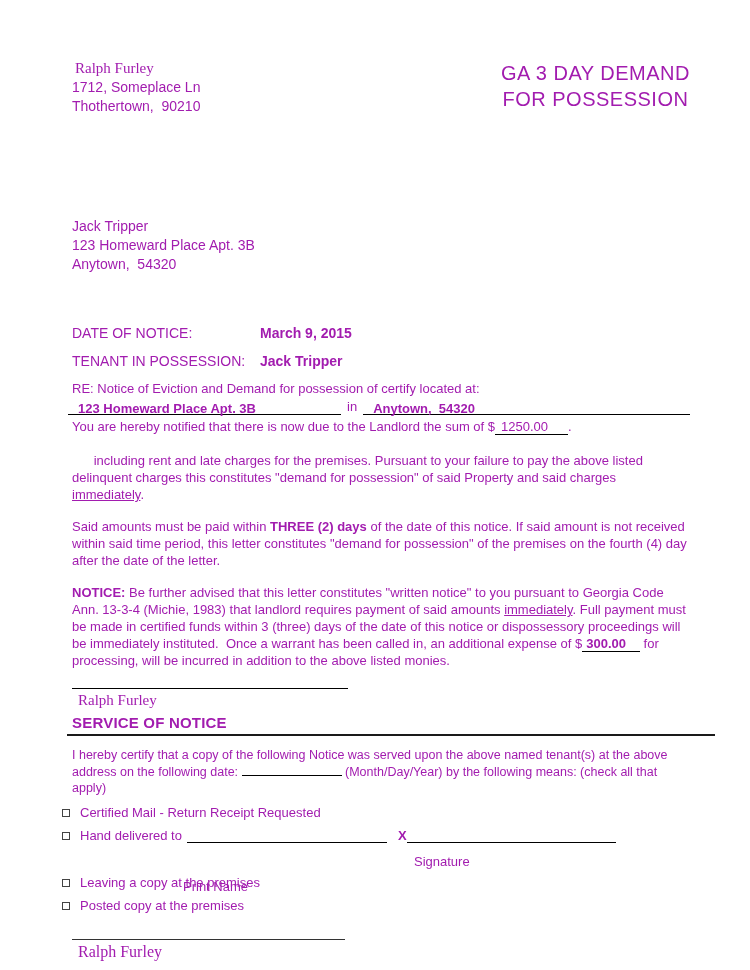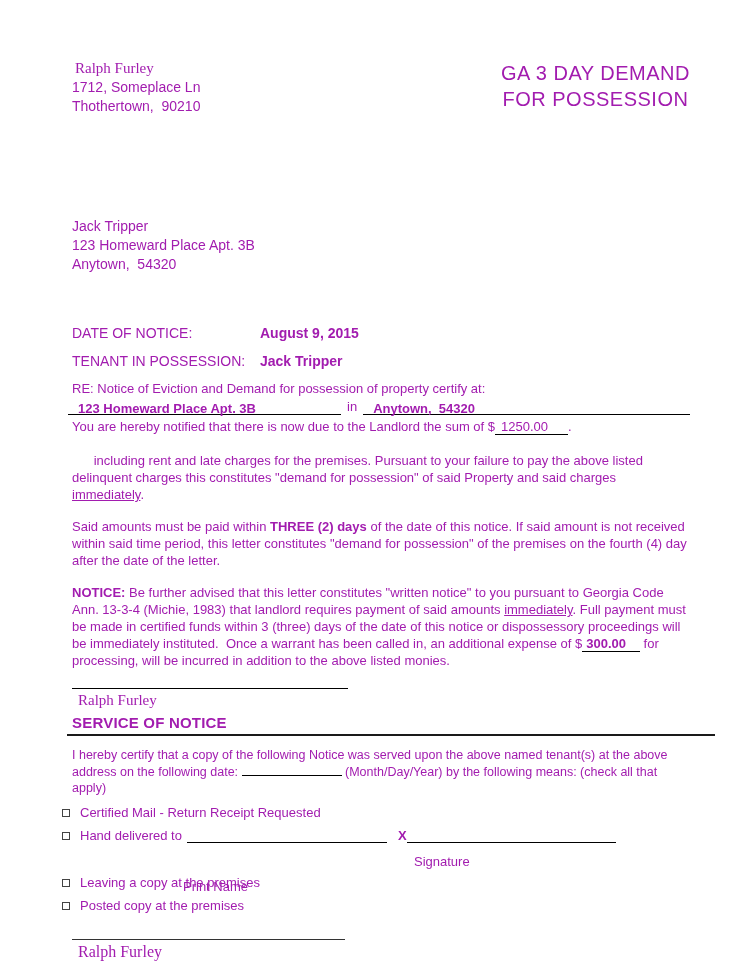--- a/index.html
+++ b/index.html
@@ -85,29 +85,29 @@
   </div>
 
   <div class="tenant-block">
     <div>Jack Tripper</div>
     <div>123 Homeward Place Apt. 3B</div>
     <div class="pre">Anytown,  54320</div>
   </div>
 
   <div class="meta">
     <div class="meta-row">
-      <span class="meta-label">DATE OF NOTICE:</span><span class="b">August 9, 2015</span>
+      <span class="meta-label">DATE OF NOTICE:</span><span class="b">March 9, 2015</span>
     </div>
     <div class="meta-row">
       <span class="meta-label">TENANT IN POSSESSION:</span><span class="b">Jack Tripper</span>
     </div>
   </div>
 
   <div class="re-block">
-    <div>RE: Notice of Eviction and Demand for possession of property certify at:</div>
+    <div>RE: Notice of Eviction and Demand for possession of certify located at:</div>
     <div class="address-row">
       <span class="blank addr-blank1">123 Homeward Place Apt. 3B</span>
       <span class="in-word">in</span>
       <span class="blank addr-blank2">Anytown,  54320</span>
     </div>
 
     <p class="body-p p1"><span>You are hereby notified that there is now due to the Landlord the sum of $</span><span class="amt">1250.00</span><span>.</span><br>
       <span>including rent and late charges for the premises. Pursuant to your failure to pay the above listed delinquent charges this constitutes "demand for possession" of said Property and said charges </span><span class="u">immediately</span><span>.</span></p>
 
     <p class="body-p p-gap"><span>Said amounts must be paid within </span><span class="b">THREE (2) days</span><span> of the date of this notice. If said amount is not received within said time period, this letter constitutes "demand for possession" of the premises on the fourth (4) day after the date of the letter.</span></p>

